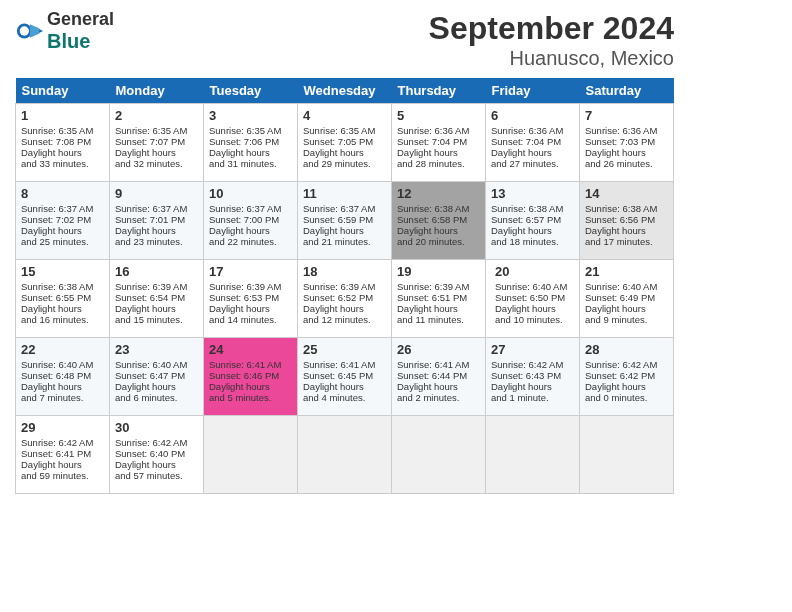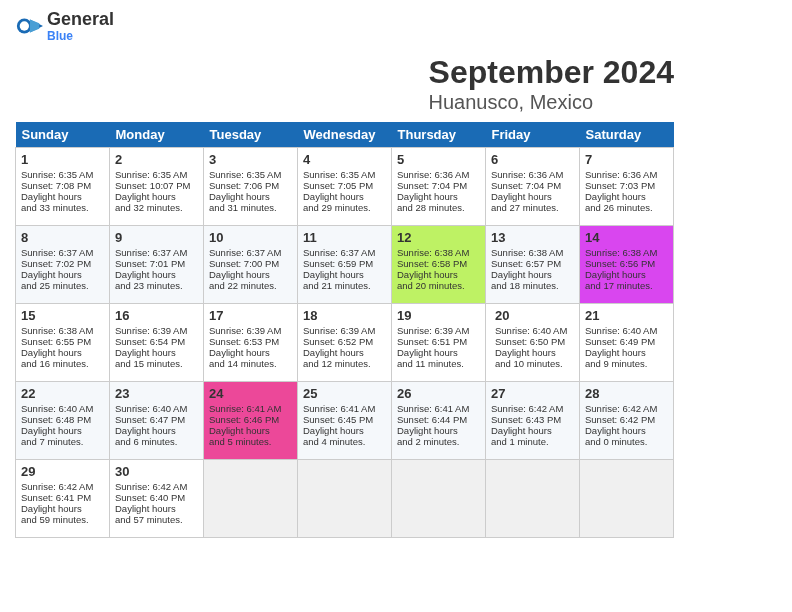--- a/index.html
+++ b/index.html
@@ -28,31 +28,31 @@
       display: flex;
       flex-direction: column;
       line-height: 1.1;
     }
     .logo-general {
       font-size: 18px;
       font-weight: bold;
       color: #333;
     }
     .logo-blue {
-      font-size: 12px;
-      font-weight: bold;
-      color: #3b82f6;
+      font-size: 20px;
+      font-weight: bold;
+      color: #0f766e;
     }
     .logo-icon {
       width: 28px;
       height: 28px;
       margin-right: 4px;
     }
     .title-area {
-      margin-top: 44px;
+      text-align: right;
     }
     .month-title {
       font-size: 32px;
       font-weight: bold;
       color: #333;
     }
     .location {
       font-size: 20px;
       color: #555;
     }
@@ -127,21 +127,21 @@
           <td style="background: rgb(255, 255, 255);">
         <span class="day-num">1</span>
         <span>Sunrise: 6:35 AM</span><br>
         <span>Sunset: 7:08 PM</span><br>
         <span>Daylight hours</span><br>
         <span>and 33 minutes.</span>
       </td>
           <td style="background: rgb(255, 255, 255);">
         <span class="day-num">2</span>
         <span>Sunrise: 6:35 AM</span><br>
-        <span>Sunset: 10:07 PM</span><br>
+        <span>Sunset: 7:07 PM</span><br>
         <span>Daylight hours</span><br>
         <span>and 32 minutes.</span>
       </td>
           <td style="background: rgb(255, 255, 255);">
         <span class="day-num">3</span>
         <span>Sunrise: 6:35 AM</span><br>
         <span>Sunset: 7:06 PM</span><br>
         <span>Daylight hours</span><br>
         <span>and 31 minutes.</span>
       </td>
@@ -196,35 +196,35 @@
         <span>Daylight hours</span><br>
         <span>and 22 minutes.</span>
       </td>
           <td style="background: rgb(245, 248, 251);">
         <span class="day-num">11</span>
         <span>Sunrise: 6:37 AM</span><br>
         <span>Sunset: 6:59 PM</span><br>
         <span>Daylight hours</span><br>
         <span>and 21 minutes.</span>
       </td>
-          <td style="background: #bef264;">
+          <td style="background: #a3a3a3;">
         <span class="day-num">12</span>
         <span>Sunrise: 6:38 AM</span><br>
         <span>Sunset: 6:58 PM</span><br>
         <span>Daylight hours</span><br>
         <span>and 20 minutes.</span>
       </td>
           <td style="background: rgb(245, 248, 251);">
         <span class="day-num">13</span>
         <span>Sunrise: 6:38 AM</span><br>
         <span>Sunset: 6:57 PM</span><br>
         <span>Daylight hours</span><br>
         <span>and 18 minutes.</span>
       </td>
-          <td style="background: #d946ef;">
+          <td style="background: #e5e5e5;">
         <span class="day-num">14</span>
         <span>Sunrise: 6:38 AM</span><br>
         <span>Sunset: 6:56 PM</span><br>
         <span>Daylight hours</span><br>
         <span>and 17 minutes.</span>
       </td>
         </tr>
         <tr>
           <td style="background: rgb(255, 255, 255);">
         <span class="day-num">15</span>

